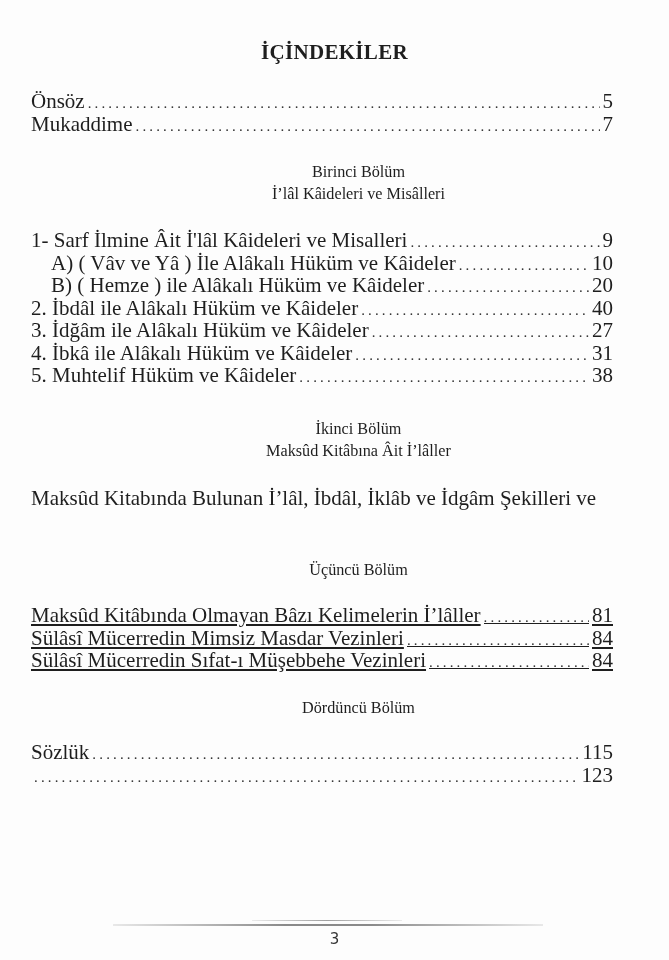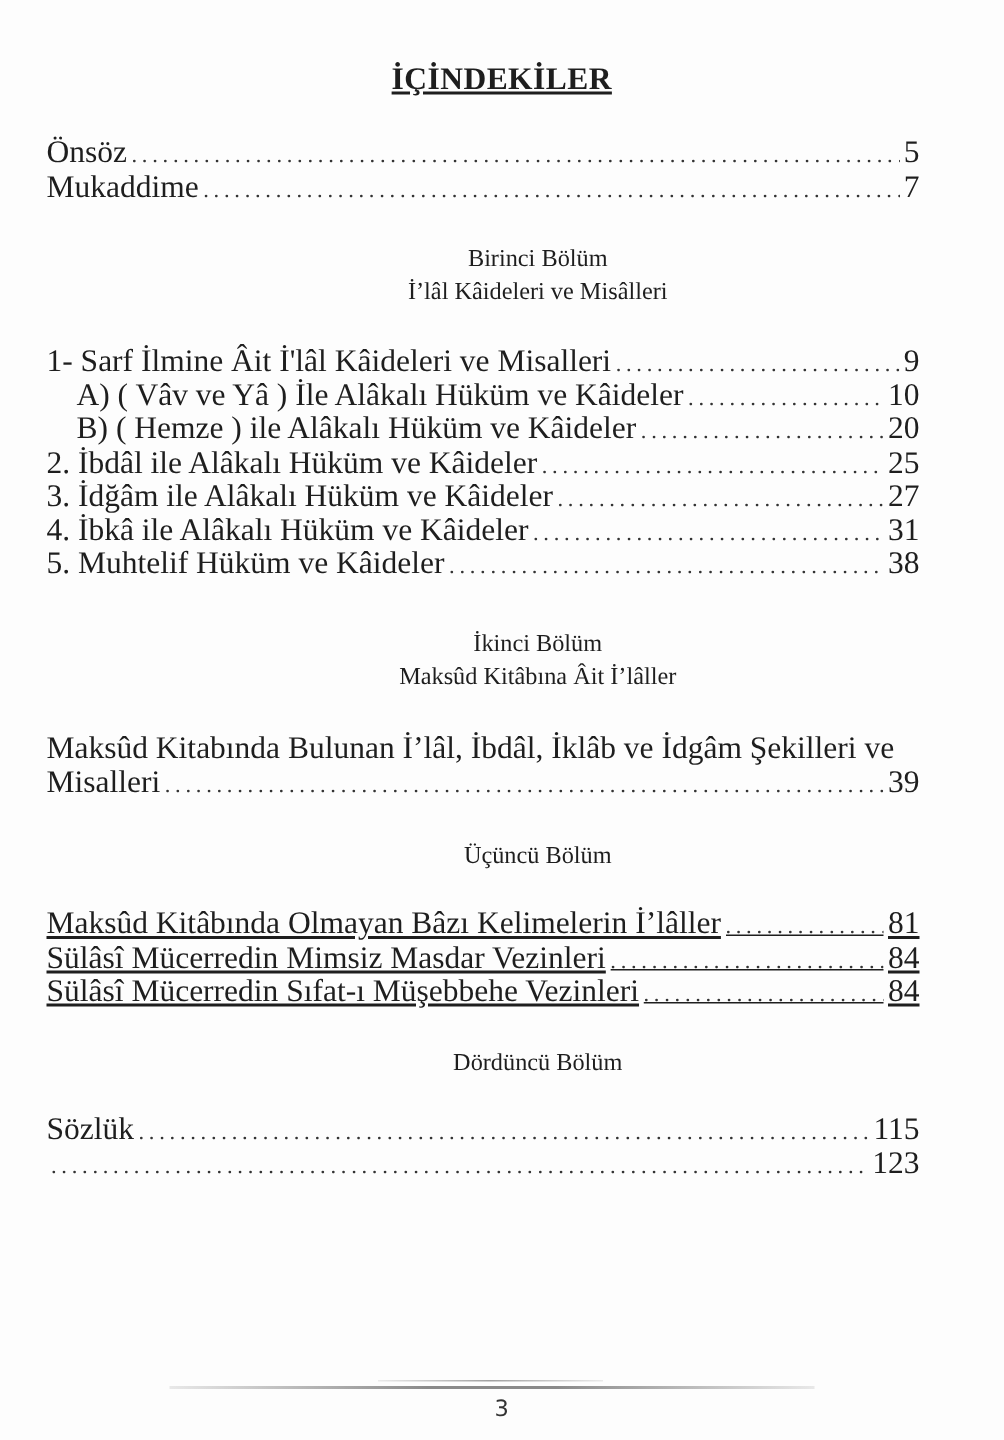--- a/index.html
+++ b/index.html
@@ -2,21 +2,21 @@
 <html><head>
 <meta charset="utf-8">
 <style>
   html, body { margin:0; padding:0; }
   body {
     width:669px; height:960px; background:#fdfdfd; position:relative; overflow:hidden;
     font-family:"Liberation Serif", "DejaVu Serif", serif; color:#1e1e1e;
   }
   .page-title {
     position:absolute; top:40px; left:0; width:669px; text-align:center;
-    font-weight:bold; font-size:21px; letter-spacing:0.3px;text-decoration:underline;
+    font-weight:bold; font-size:21px; letter-spacing:0.3px;
   }
   .section { position:absolute; left:31px; width:582px; }
   .row { display:flex; align-items:baseline; font-size:21px; line-height:22.5px; height:22.5px; white-space:nowrap; }
   .row .lbl { flex:0 0 auto; }
   .row .dots {
     flex:1 1 auto; overflow:hidden; margin:0 3px; color:#333;
     font-size:15px; letter-spacing:2.1px;
   }
   .row .dots::before { content:". . . . . . . . . . . . . . . . . . . . . . . . . . . . . . . . . . . . . . . . . . . . . . . . . . . . . . . . . . . . . . . . . . . . . . . . . . . . . . . . . . . . . . . . . . . . . . . . . . . . . . . . . . . . . . . . . . . . . . . . . . . . . . . . . . . . . . . . . . . . . . . . . "; letter-spacing:0; word-spacing:-0.6px; }
   .row .pg { flex:0 0 auto; text-align:right; }
@@ -67,21 +67,21 @@
     <span class="pg">10</span>
   </div>
   <div class="row indent">
     <span class="lbl">B) ( Hemze ) ile Alâkalı Hüküm ve Kâideler</span>
     <span class="dots"></span>
     <span class="pg">20</span>
   </div>
   <div class="row">
     <span class="lbl">2. İbdâl ile Alâkalı Hüküm ve Kâideler</span>
     <span class="dots"></span>
-    <span class="pg">25</span>
+    <span class="pg">40</span>
   </div>
   <div class="row">
     <span class="lbl">3. İdğâm ile Alâkalı Hüküm ve Kâideler</span>
     <span class="dots"></span>
     <span class="pg">27</span>
   </div>
   <div class="row">
     <span class="lbl">4. İbkâ ile Alâkalı Hüküm ve Kâideler</span>
     <span class="dots"></span>
     <span class="pg">31</span>
@@ -92,25 +92,20 @@
     <span class="pg">38</span>
   </div>
 </div>
 
 <div class="part-head" style="top:418px;">İkinci Bölüm</div>
 <div class="part-head" style="top:440px;">Maksûd Kitâbına Âit İ’lâller</div>
 <div class="section" style="top:487px;">
   <div>
     <div class="row">
       <span class="lbl">Maksûd Kitabında Bulunan İ’lâl, İbdâl, İklâb ve İdgâm Şekilleri ve</span>
-    </div>
-    <div class="row">
-      <span class="lbl">Misalleri</span>
-      <span class="dots"></span>
-      <span class="pg">39</span>
     </div>
   </div>
 </div>
 
 <div class="part-head" style="top:559px;">Üçüncü Bölüm</div>
 <div class="section" style="top:604px;text-decoration:underline;">
   <div class="row">
     <span class="lbl">Maksûd Kitâbında Olmayan Bâzı Kelimelerin  İ’lâller</span>
     <span class="dots"></span>
     <span class="pg">81</span>

